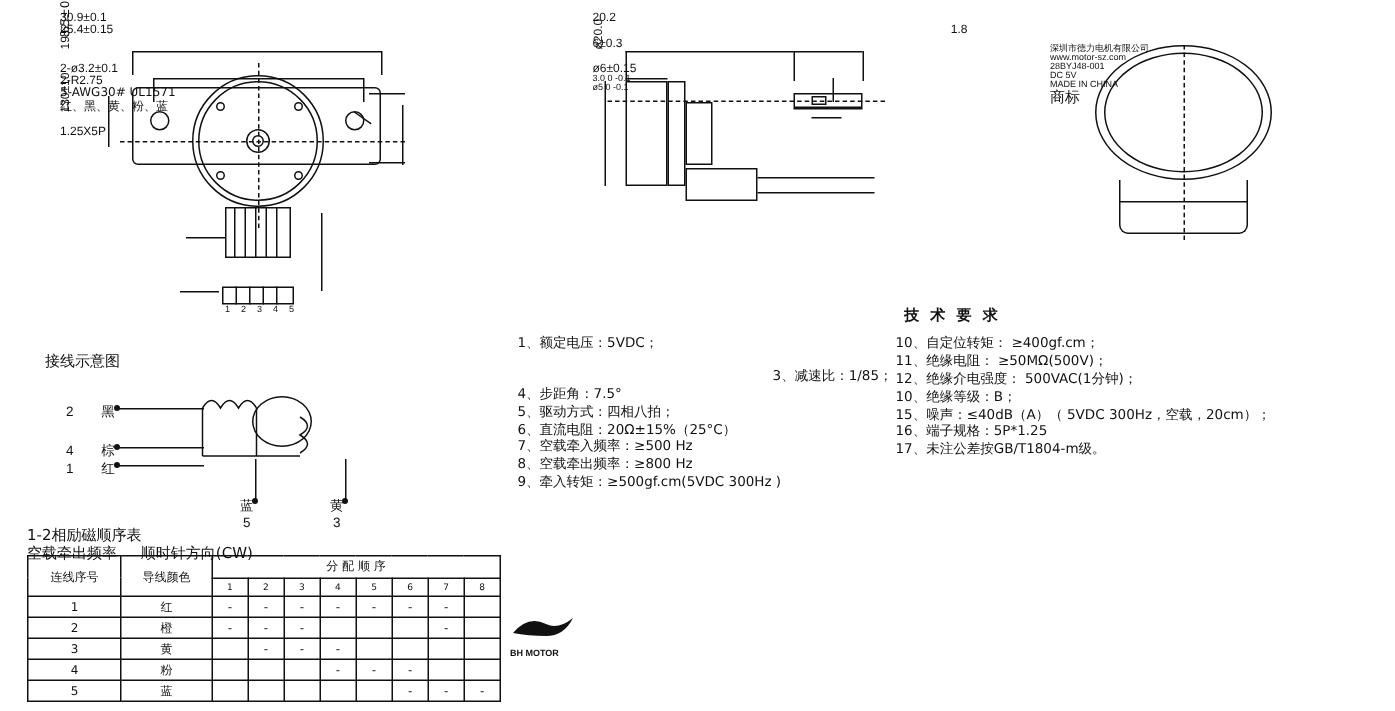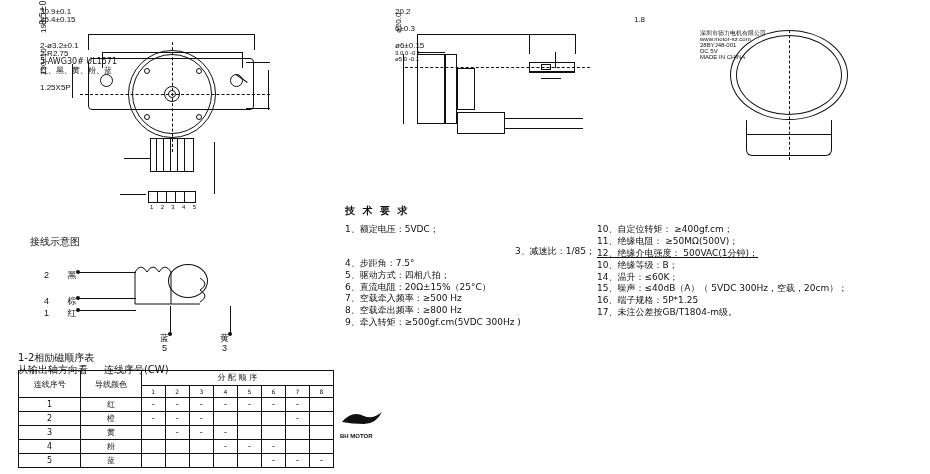--- a/index.html
+++ b/index.html
@@ -154,42 +154,42 @@
   <div class="t6 cn" style="left:50px;top:18px;">深圳市德力电机有限公司</div>
   <div class="t6" style="left:62px;top:28px;">www.motor-sz.com</div>
   <div class="t6" style="left:48px;top:52px;">28BYJ48-001</div>
   <div class="t6" style="left:108px;top:52px;">DC 5V</div>
   <div class="t6" style="left:54px;top:64px;">MADE IN CHINA</div>
 
   <div class="rect" style="left:46px;top:90px;width:86px;height:36px;border-top:none;border-radius:0 0 6px 6px;"></div>
   <div class="line hl" style="left:46px;top:104px;width:86px;"></div>
   <div class="dash-v" style="left:89px;top:0px;height:130px;"></div>
 
+  <div class="t10 cn" style="left:10px;top:92px;">商标</div>
 </div>
 
 <div class="abs" style="left:345px;top:205px;width:580px;height:130px;">
-  <div class="t10 bold cn" style="left:90px;top:0px;letter-spacing:2px;">技 术 要 求</div>
+  <div class="t10 bold cn" style="left:90px;top:0px;letter-spacing:2px;text-align:center;">技 术 要 求</div>
 
   <div class="abs" style="left:0px;top:20px;width:250px;">
     <div class="t9 cn" style="position:relative;margin-bottom:12px;">1、额定电压：5VDC；</div>
     <div class="t9 cn" style="position:relative;margin-bottom:2px;text-align:right;">3、减速比：1/85；</div>
     <div class="t9 cn" style="position:relative;margin-bottom:2px;">4、步距角：7.5°</div>
     <div class="t9 cn" style="position:relative;margin-bottom:2px;">5、驱动方式：四相八拍；</div>
     <div class="t9 cn" style="position:relative;margin-bottom:2px;">6、直流电阻：20Ω±15%（25°C）</div>
     <div class="t9 cn" style="position:relative;margin-bottom:2px;">7、空载牵入频率：≥500 Hz</div>
     <div class="t9 cn" style="position:relative;margin-bottom:2px;">8、空载牵出频率：≥800 Hz</div>
     <div class="t9 cn" style="position:relative;margin-bottom:2px;">9、牵入转矩：≥500gf.cm(5VDC 300Hz )</div>
   </div>
 
   <div class="abs" style="left:252px;top:20px;width:330px;">
     <div class="t9 cn" style="position:relative;margin-bottom:2px;">10、自定位转矩： ≥400gf.cm；</div>
     <div class="t9 cn" style="position:relative;margin-bottom:2px;">11、绝缘电阻： ≥50MΩ(500V)；</div>
-    <div class="t9 cn" style="position:relative;margin-bottom:2px;text-decoration:underline;">12、绝缘介电强度： 500VAC(1分钟)；</div>
+    <div class="t9 cn" style="position:relative;margin-bottom:2px;">12、绝缘介电强度： 500VAC(1分钟)；</div>
     <div class="t9 cn" style="position:relative;margin-bottom:2px;">10、绝缘等级：B；</div>
-    <div class="t9 cn" style="position:relative;margin-bottom:2px;">14、温升：≤60K；</div>
     <div class="t9 cn" style="position:relative;margin-bottom:2px;">15、噪声：≤40dB（A）（ 5VDC 300Hz，空载，20cm）；</div>
     <div class="t9 cn" style="position:relative;margin-bottom:2px;">16、端子规格：5P*1.25</div>
     <div class="t9 cn" style="position:relative;margin-bottom:2px;">17、未注公差按GB/T1804-m级。</div>
   </div>
 </div>
 
 <div class="abs" style="left:30px;top:236px;width:290px;height:125px;">
   <div class="t10 cn" style="left:90px;top:0px;">接线示意图</div>
 
   <div class="circ" style="left:138px;top:28px;width:40px;height:34px;"></div>
@@ -312,21 +312,21 @@
       <td></td>
       <td></td>
       <td></td>
       <td>-</td>
       <td>-</td>
       <td>-</td>
     </tr>
   </tbody>
     </table>
 
-  <div class="t10 cn" style="left:60px;top:112px;">从输出轴方向看     连线序号(CW)</div>
+  <div class="t10 cn" style="left:60px;top:112px;">空载牵出频率     顺时针方向(CW)</div>
 </div>
 
 <div class="abs" style="left:340px;top:408px;width:60px;height:40px;">
   <svg width="44" height="24" viewBox="0 0 44 24" style="display:block;">
     <path d="M2 14 q10 -12 22 -6 q8 4 18 -4 q-6 12 -18 12 q-12 0 -22 -2 z" fill="#111"></path>
   </svg>
   <div class="t6 bold" style="margin-top:1px;">BH MOTOR</div>
 </div>
 
 </body></html>

